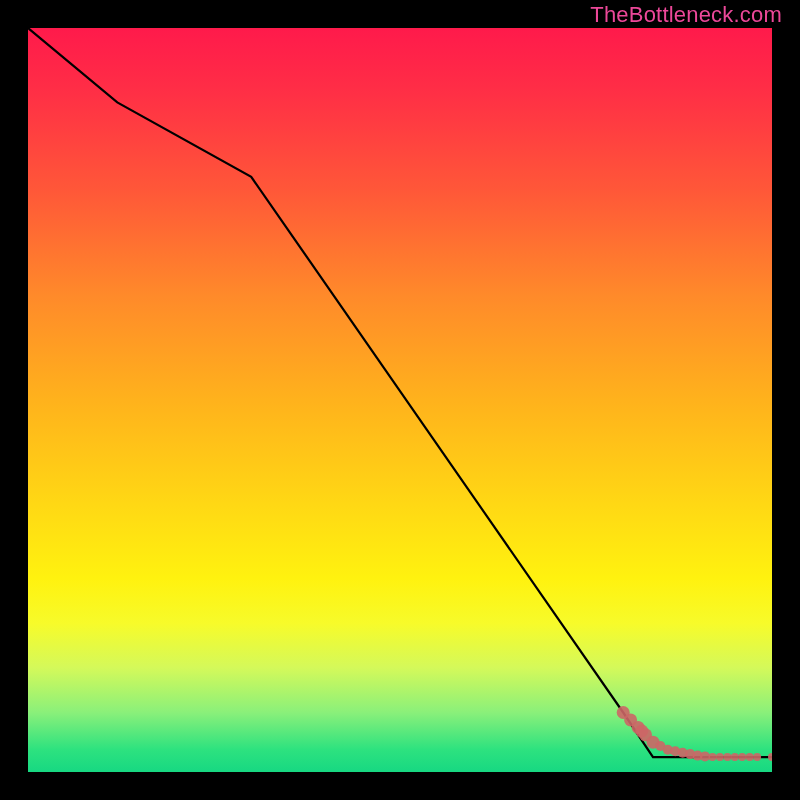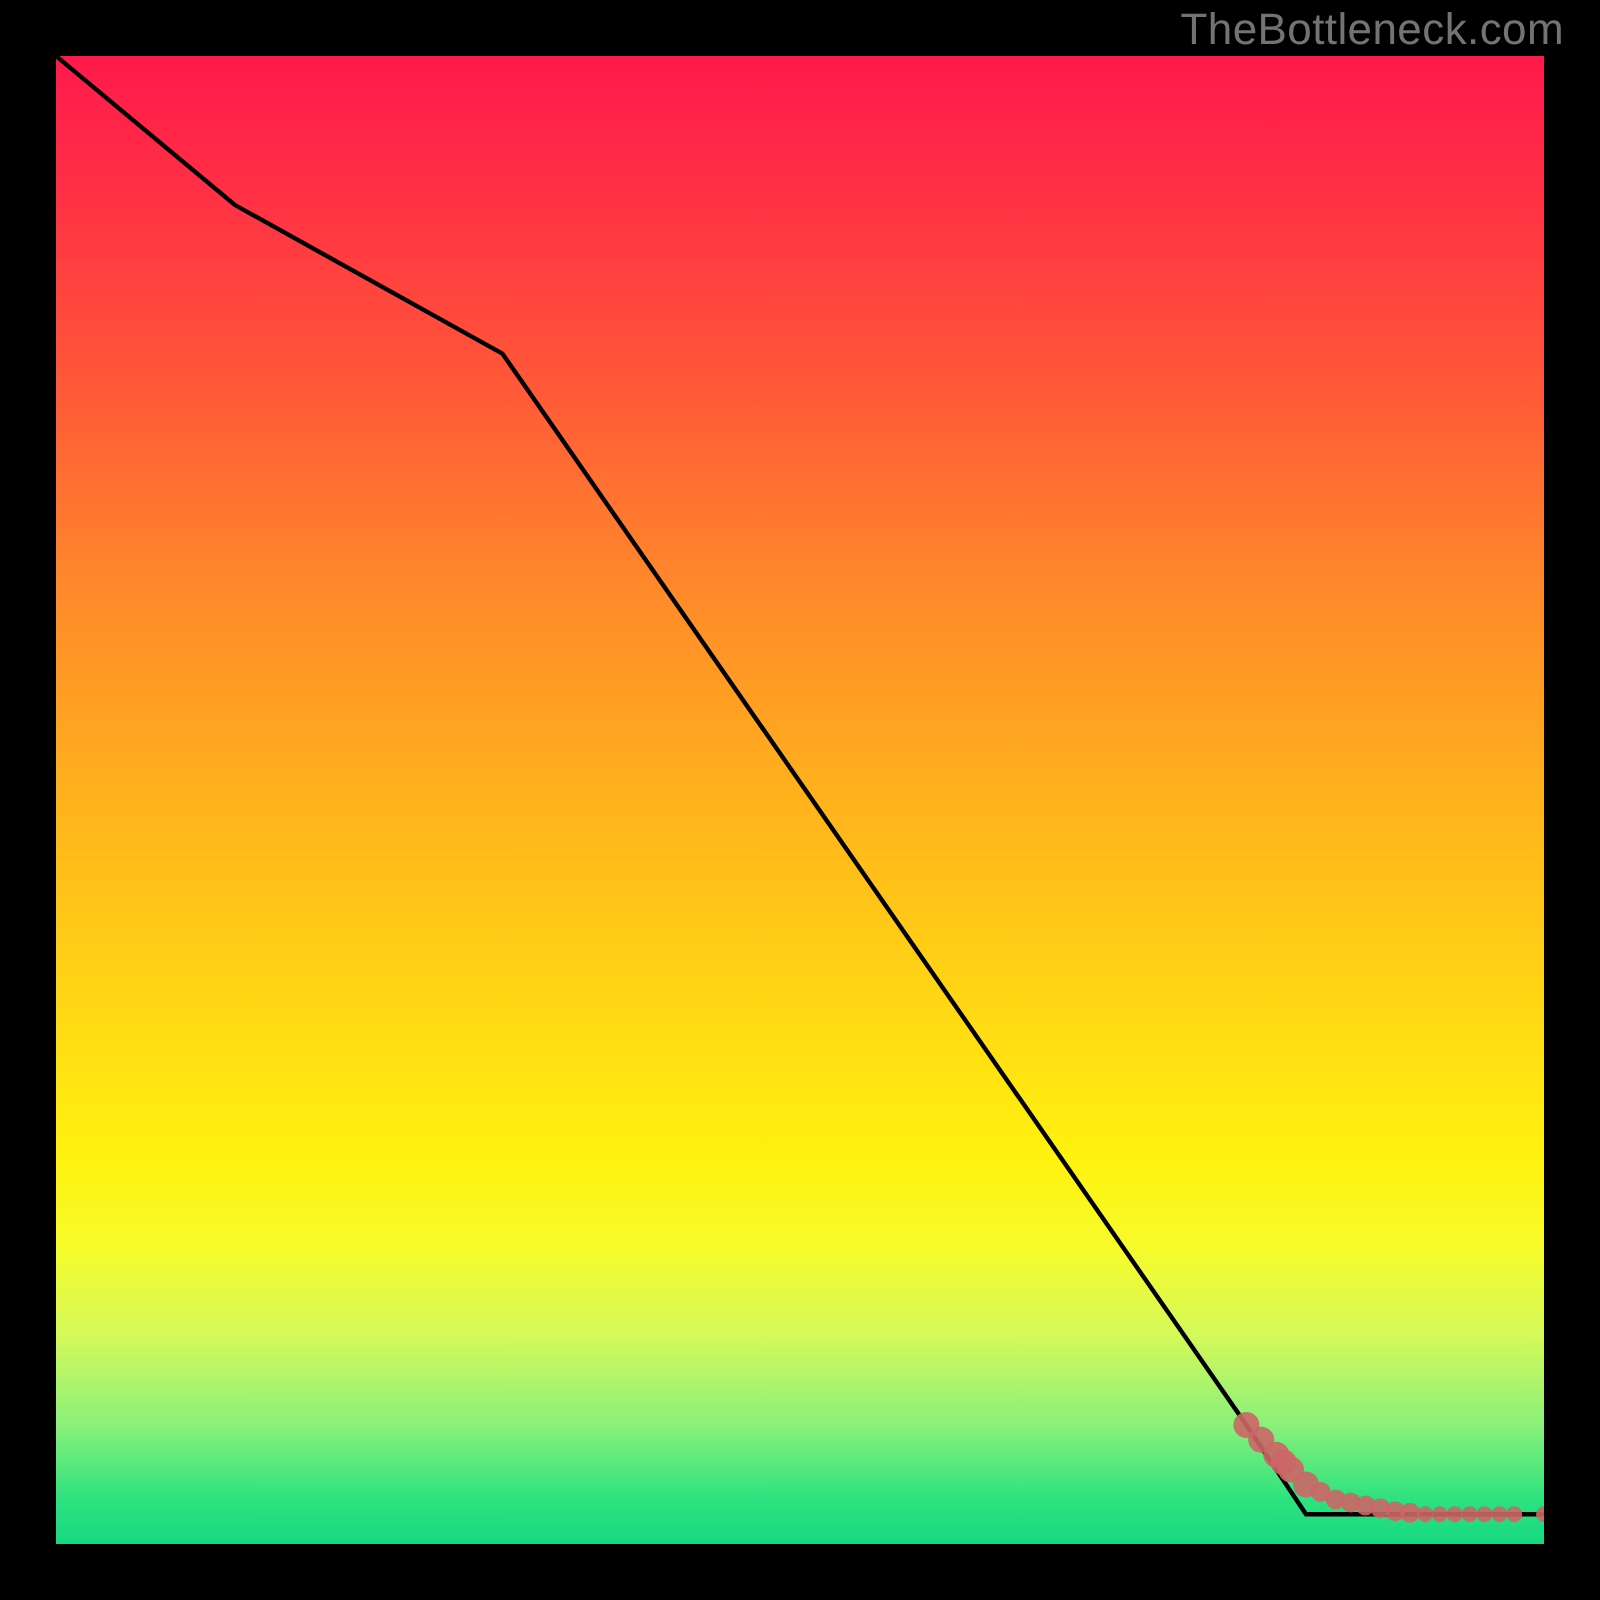--- a/index.html
+++ b/index.html
@@ -14,21 +14,21 @@
   .frame {
     position: relative;
     width: 800px;
     height: 800px;
     background: #000;
   }
   .watermark {
     position: absolute;
     top: 2px;
     right: 18px;
-    color: #737373;
+    color: #ec4899;
     font-size: 22px;
     font-weight: 500;
     letter-spacing: 0.2px;
     z-index: 20;
   }
   .plot-area {
     position: absolute;
     left: 28px;
     top: 28px;
     width: 744px;

